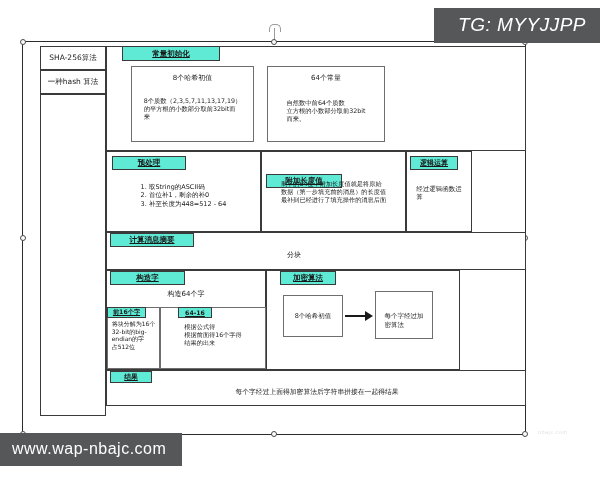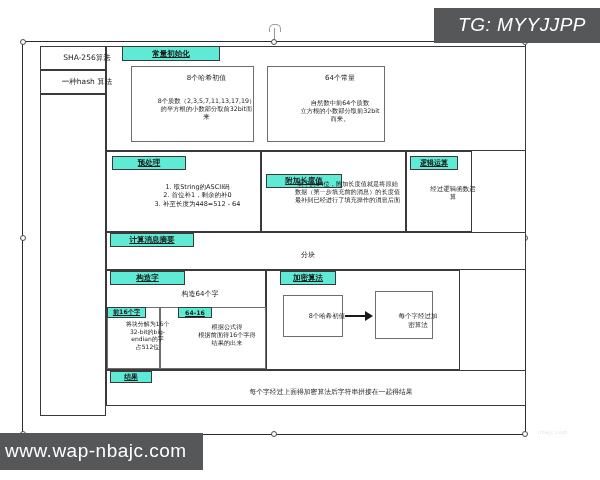--- a/index.html
+++ b/index.html
@@ -29,22 +29,22 @@
   .wm-tg {
     top: 8px;
     right: 0px;
     padding: 6px 14px 7px 24px;
     font-size: 19px;
     font-style: italic;
   }
   .wm-site {
     left: 0px;
     top: 433px;
-    padding: 7px 16px 8px 5px;
-    font-size: 19px;
+    padding: 7px 16px 8px 12px;
+    font-size: 16px;
   }
 
   
   .sel-frame {
     position: absolute;
     left: 22px;
     top: 41px;
     width: 504px;
     height: 394px;
     border: 1.3px solid #2b2b2b;
@@ -116,25 +116,24 @@
     font-weight: bold;
     z-index: 14;
     text-decoration: underline;
   }
   .lbl {
     position: absolute;
     box-sizing: border-box;
     display: flex;
     align-items: center;
     justify-content: center;
-    text-align: center;
+    text-align: left;
     z-index: 16;
     line-height: 1.28;
     white-space: pre-line;
-    margin-left: 14px;
   }
   .lbl.top {
     align-items: flex-start;
   }
 
   
   .arrow-line {
     position: absolute;
     height: 1.6px;
     background: #1a1a1a;

